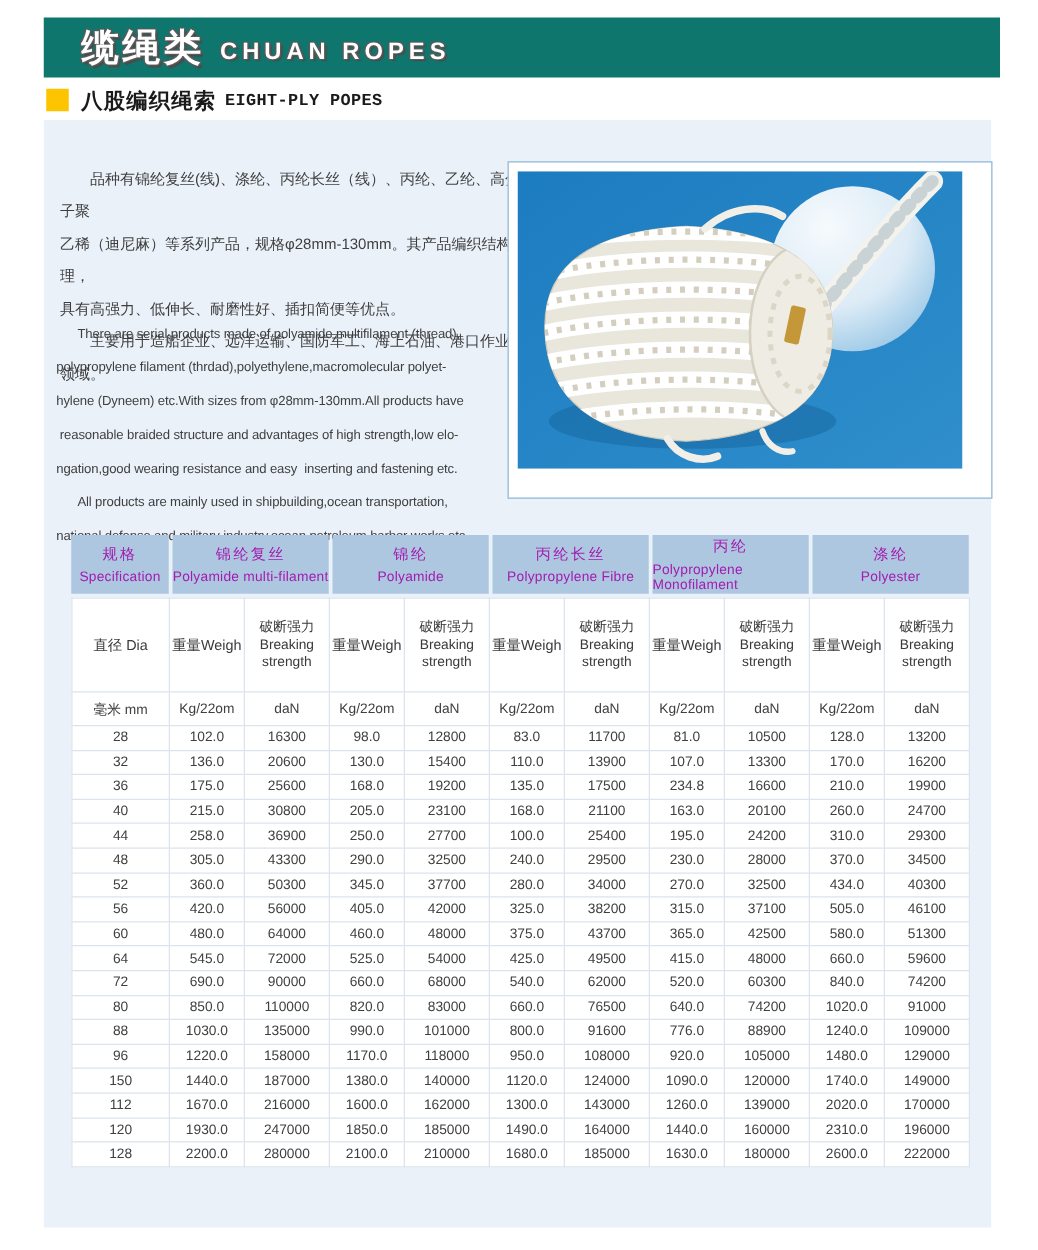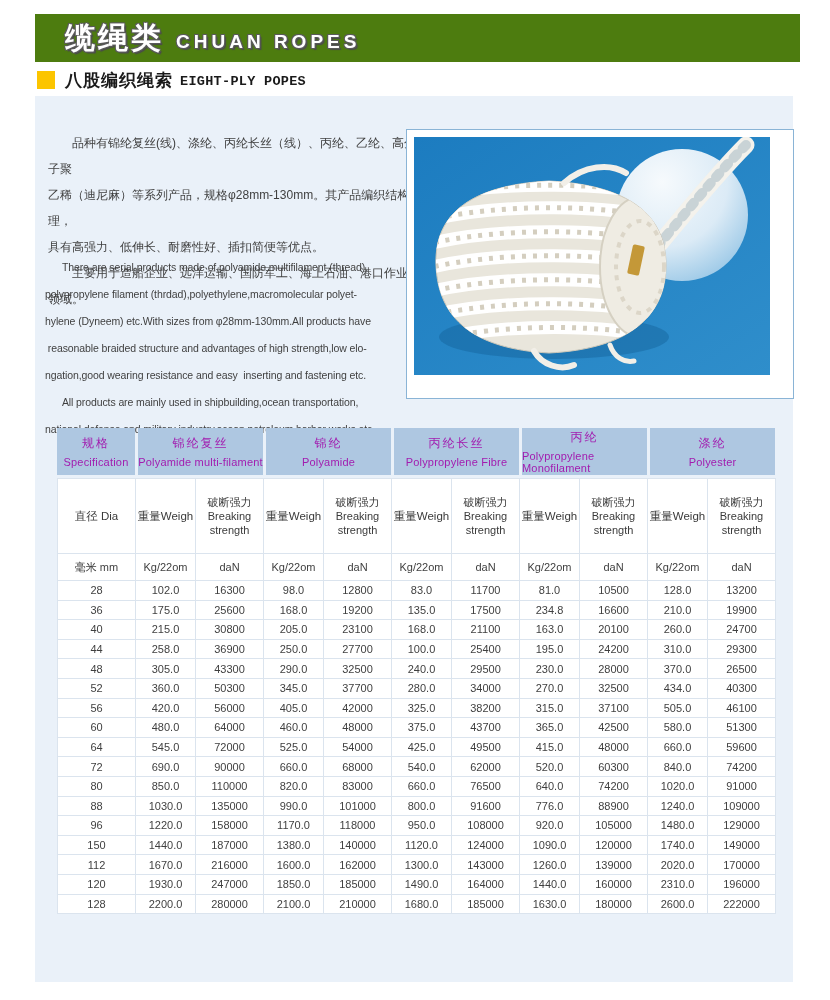--- a/index.html
+++ b/index.html
@@ -1,20 +1,20 @@
 <!DOCTYPE html>
 <html><head>
 <meta charset="utf-8">
 <style>
   html,body{margin:0;padding:0;background:#ffffff;}
   .page{position:relative;width:830px;height:1000px;background:#ffffff;overflow:hidden;
         font-family:"Liberation Sans","DejaVu Sans",sans-serif;color:#3c3c3c;}
 
   
-  .top-bar{position:absolute;left:35px;top:14px;width:765px;height:48px;background:#4d7c0f;
+  .top-bar{position:absolute;left:35px;top:14px;width:765px;height:48px;background:#0f766e;
            display:flex;align-items:center;}
   .title-cn{margin-left:30px;font-size:30px;font-weight:bold;color:#ffffff;letter-spacing:3px;
             text-shadow:-1px -1px 0 #5a5a5a,1px -1px 0 #5a5a5a,-1px 1px 0 #5a5a5a,1px 1px 0 #5a5a5a,2px 2px 1px #4a4a4a;}
   .title-en{margin-left:12px;margin-top:8px;font-size:19px;font-weight:bold;color:#ffffff;letter-spacing:4px;
             text-shadow:-1px -1px 0 #5a5a5a,1px -1px 0 #5a5a5a,-1px 1px 0 #5a5a5a,1px 1px 0 #5a5a5a,2px 2px 1px #4a4a4a;}
 
   
   .section-header{position:absolute;left:37px;top:68px;height:24px;display:flex;align-items:center;font-family:Liberation Mono, monospace;}
   .section-marker{width:18px;height:18px;background:#fcc500;margin-right:10px;}
   .section-cn{font-size:17px;font-weight:bold;color:#1a1a1a;letter-spacing:1px;}
@@ -242,20 +242,33 @@
               <td>98.0</td>
               <td>12800</td>
               <td>83.0</td>
               <td>11700</td>
               <td>81.0</td>
               <td>10500</td>
               <td>128.0</td>
               <td>13200</td>
             </tr>
             <tr class="data-row">
+              <td>32</td>
+              <td>136.0</td>
+              <td>20600</td>
+              <td>130.0</td>
+              <td>15400</td>
+              <td>110.0</td>
+              <td>13900</td>
+              <td>107.0</td>
+              <td>13300</td>
+              <td>170.0</td>
+              <td>16200</td>
+            </tr>
+            <tr class="data-row">
               <td>36</td>
               <td>175.0</td>
               <td>25600</td>
               <td>168.0</td>
               <td>19200</td>
               <td>135.0</td>
               <td>17500</td>
               <td>234.8</td>
               <td>16600</td>
               <td>210.0</td>
@@ -291,21 +304,21 @@
               <td>48</td>
               <td>305.0</td>
               <td>43300</td>
               <td>290.0</td>
               <td>32500</td>
               <td>240.0</td>
               <td>29500</td>
               <td>230.0</td>
               <td>28000</td>
               <td>370.0</td>
-              <td>26500</td>
+              <td>34500</td>
             </tr>
             <tr class="data-row">
               <td>52</td>
               <td>360.0</td>
               <td>50300</td>
               <td>345.0</td>
               <td>37700</td>
               <td>280.0</td>
               <td>34000</td>
               <td>270.0</td>

